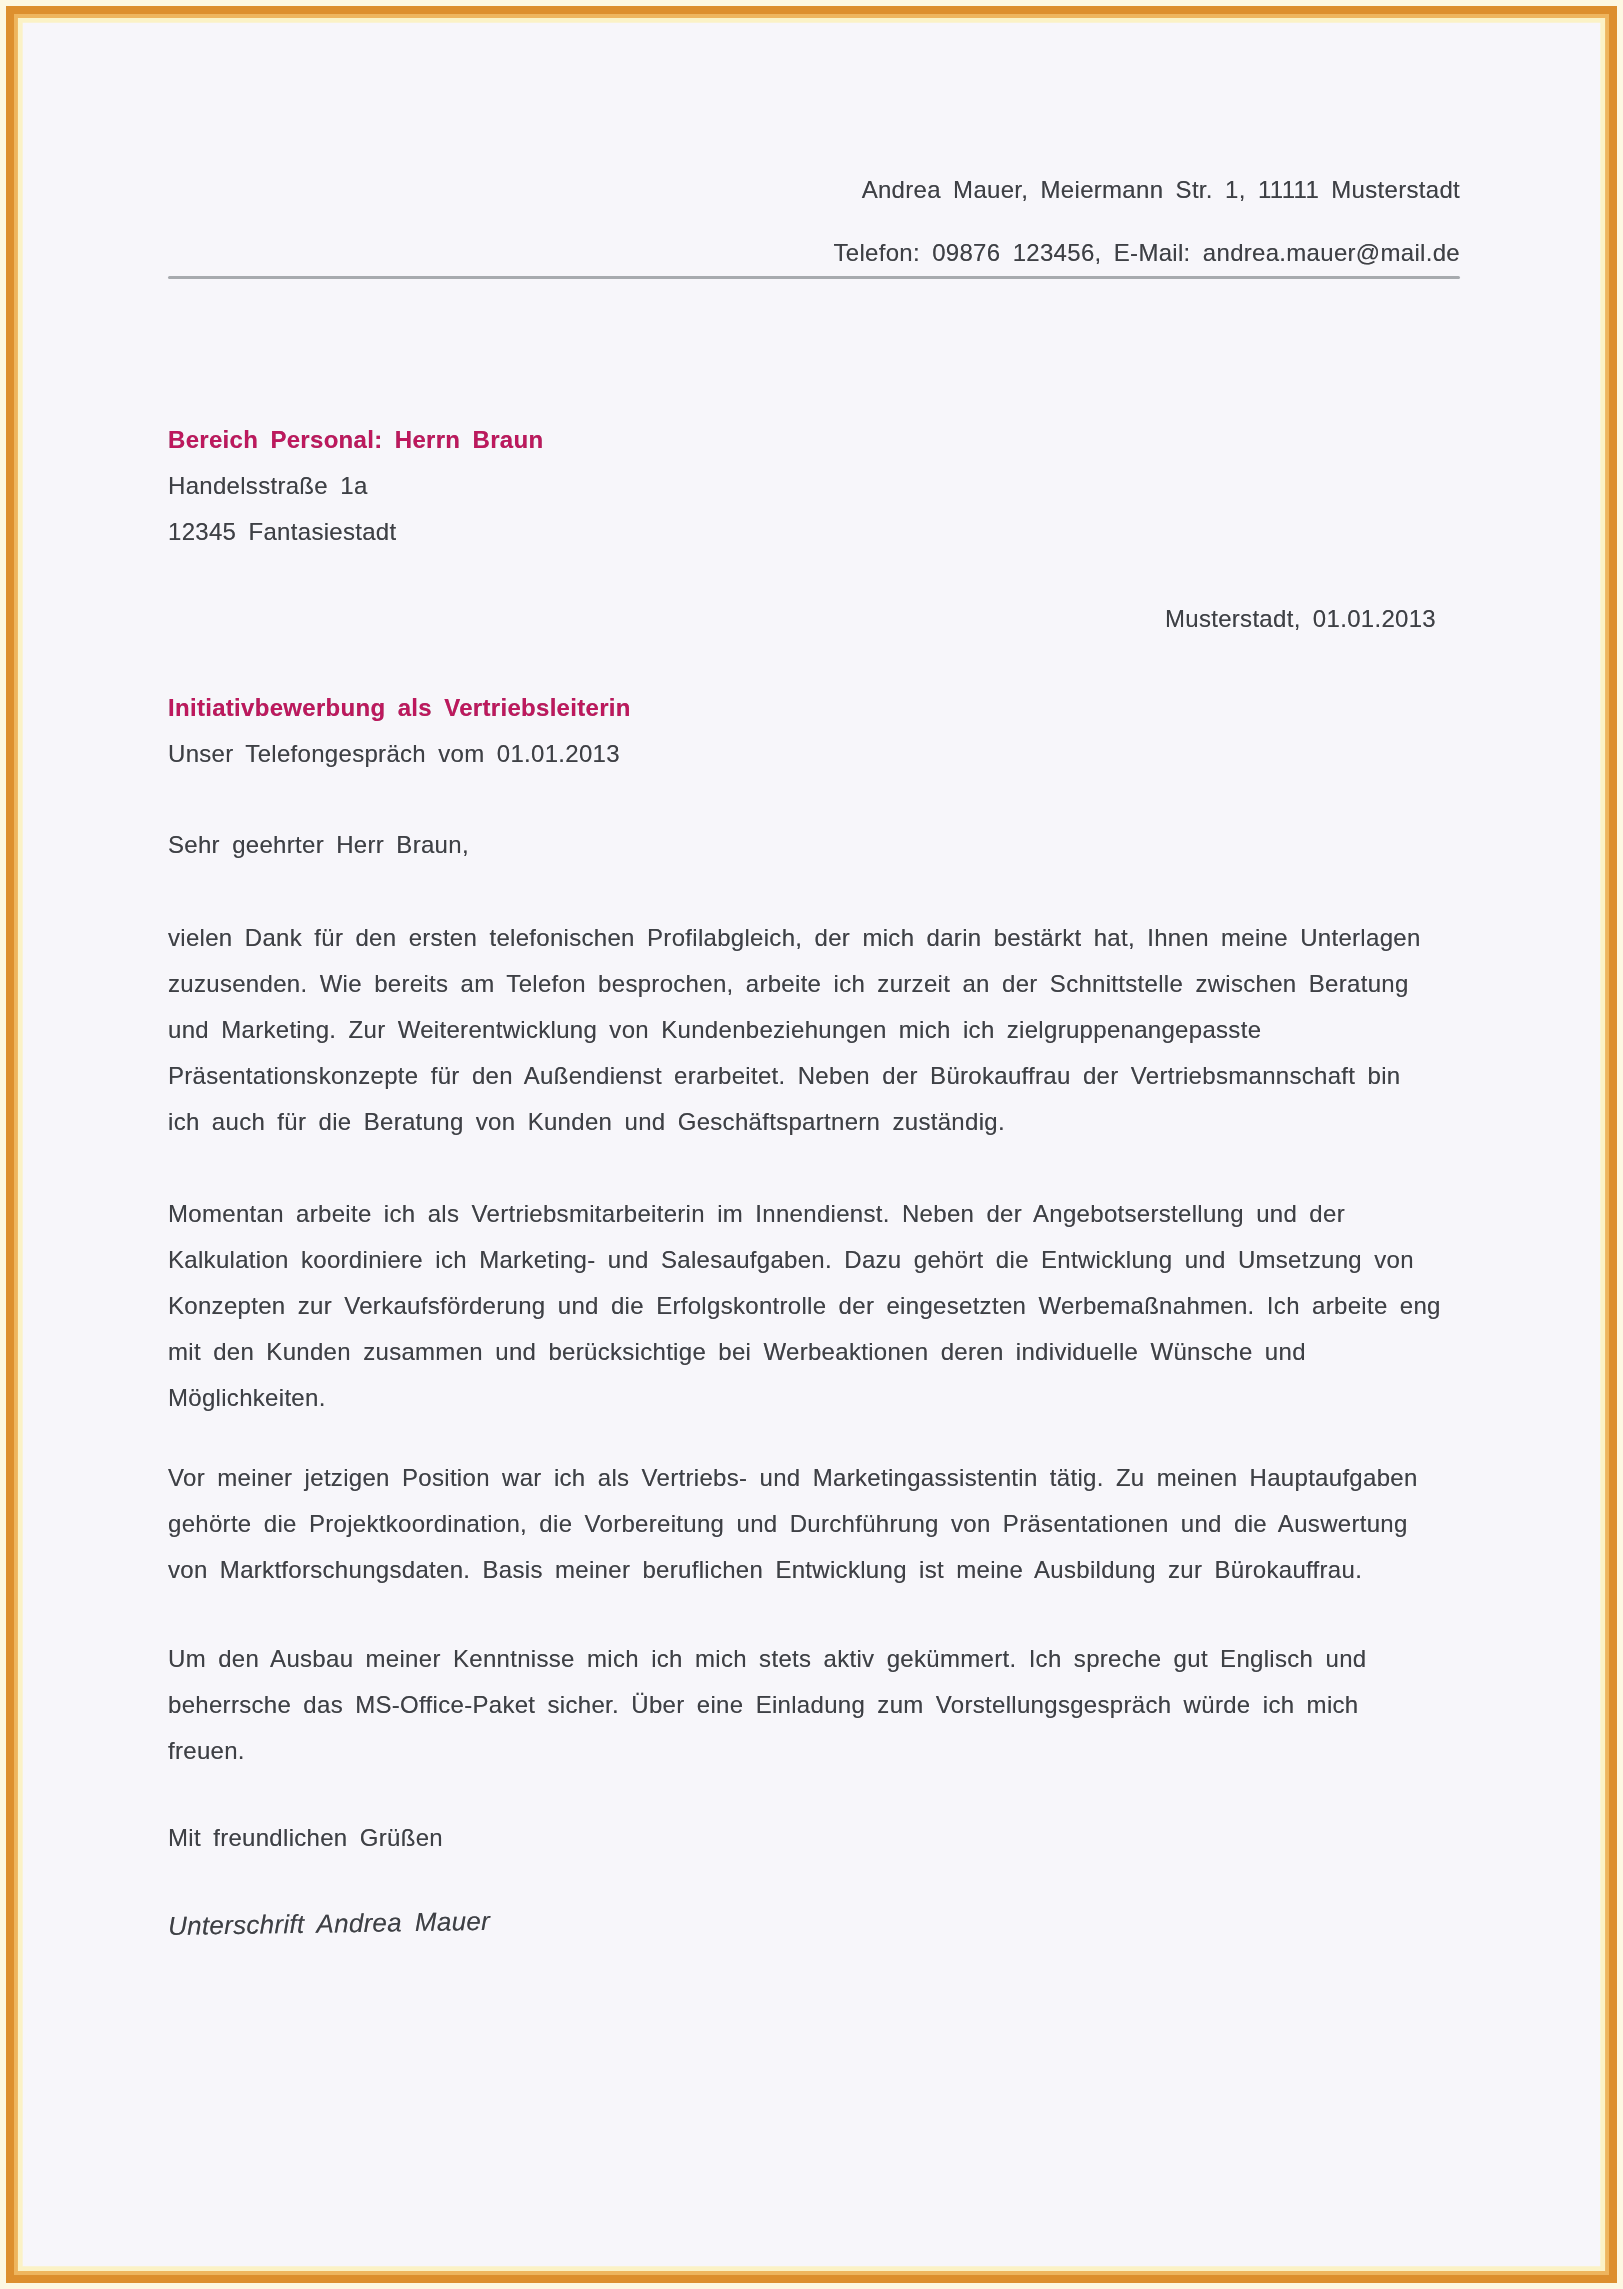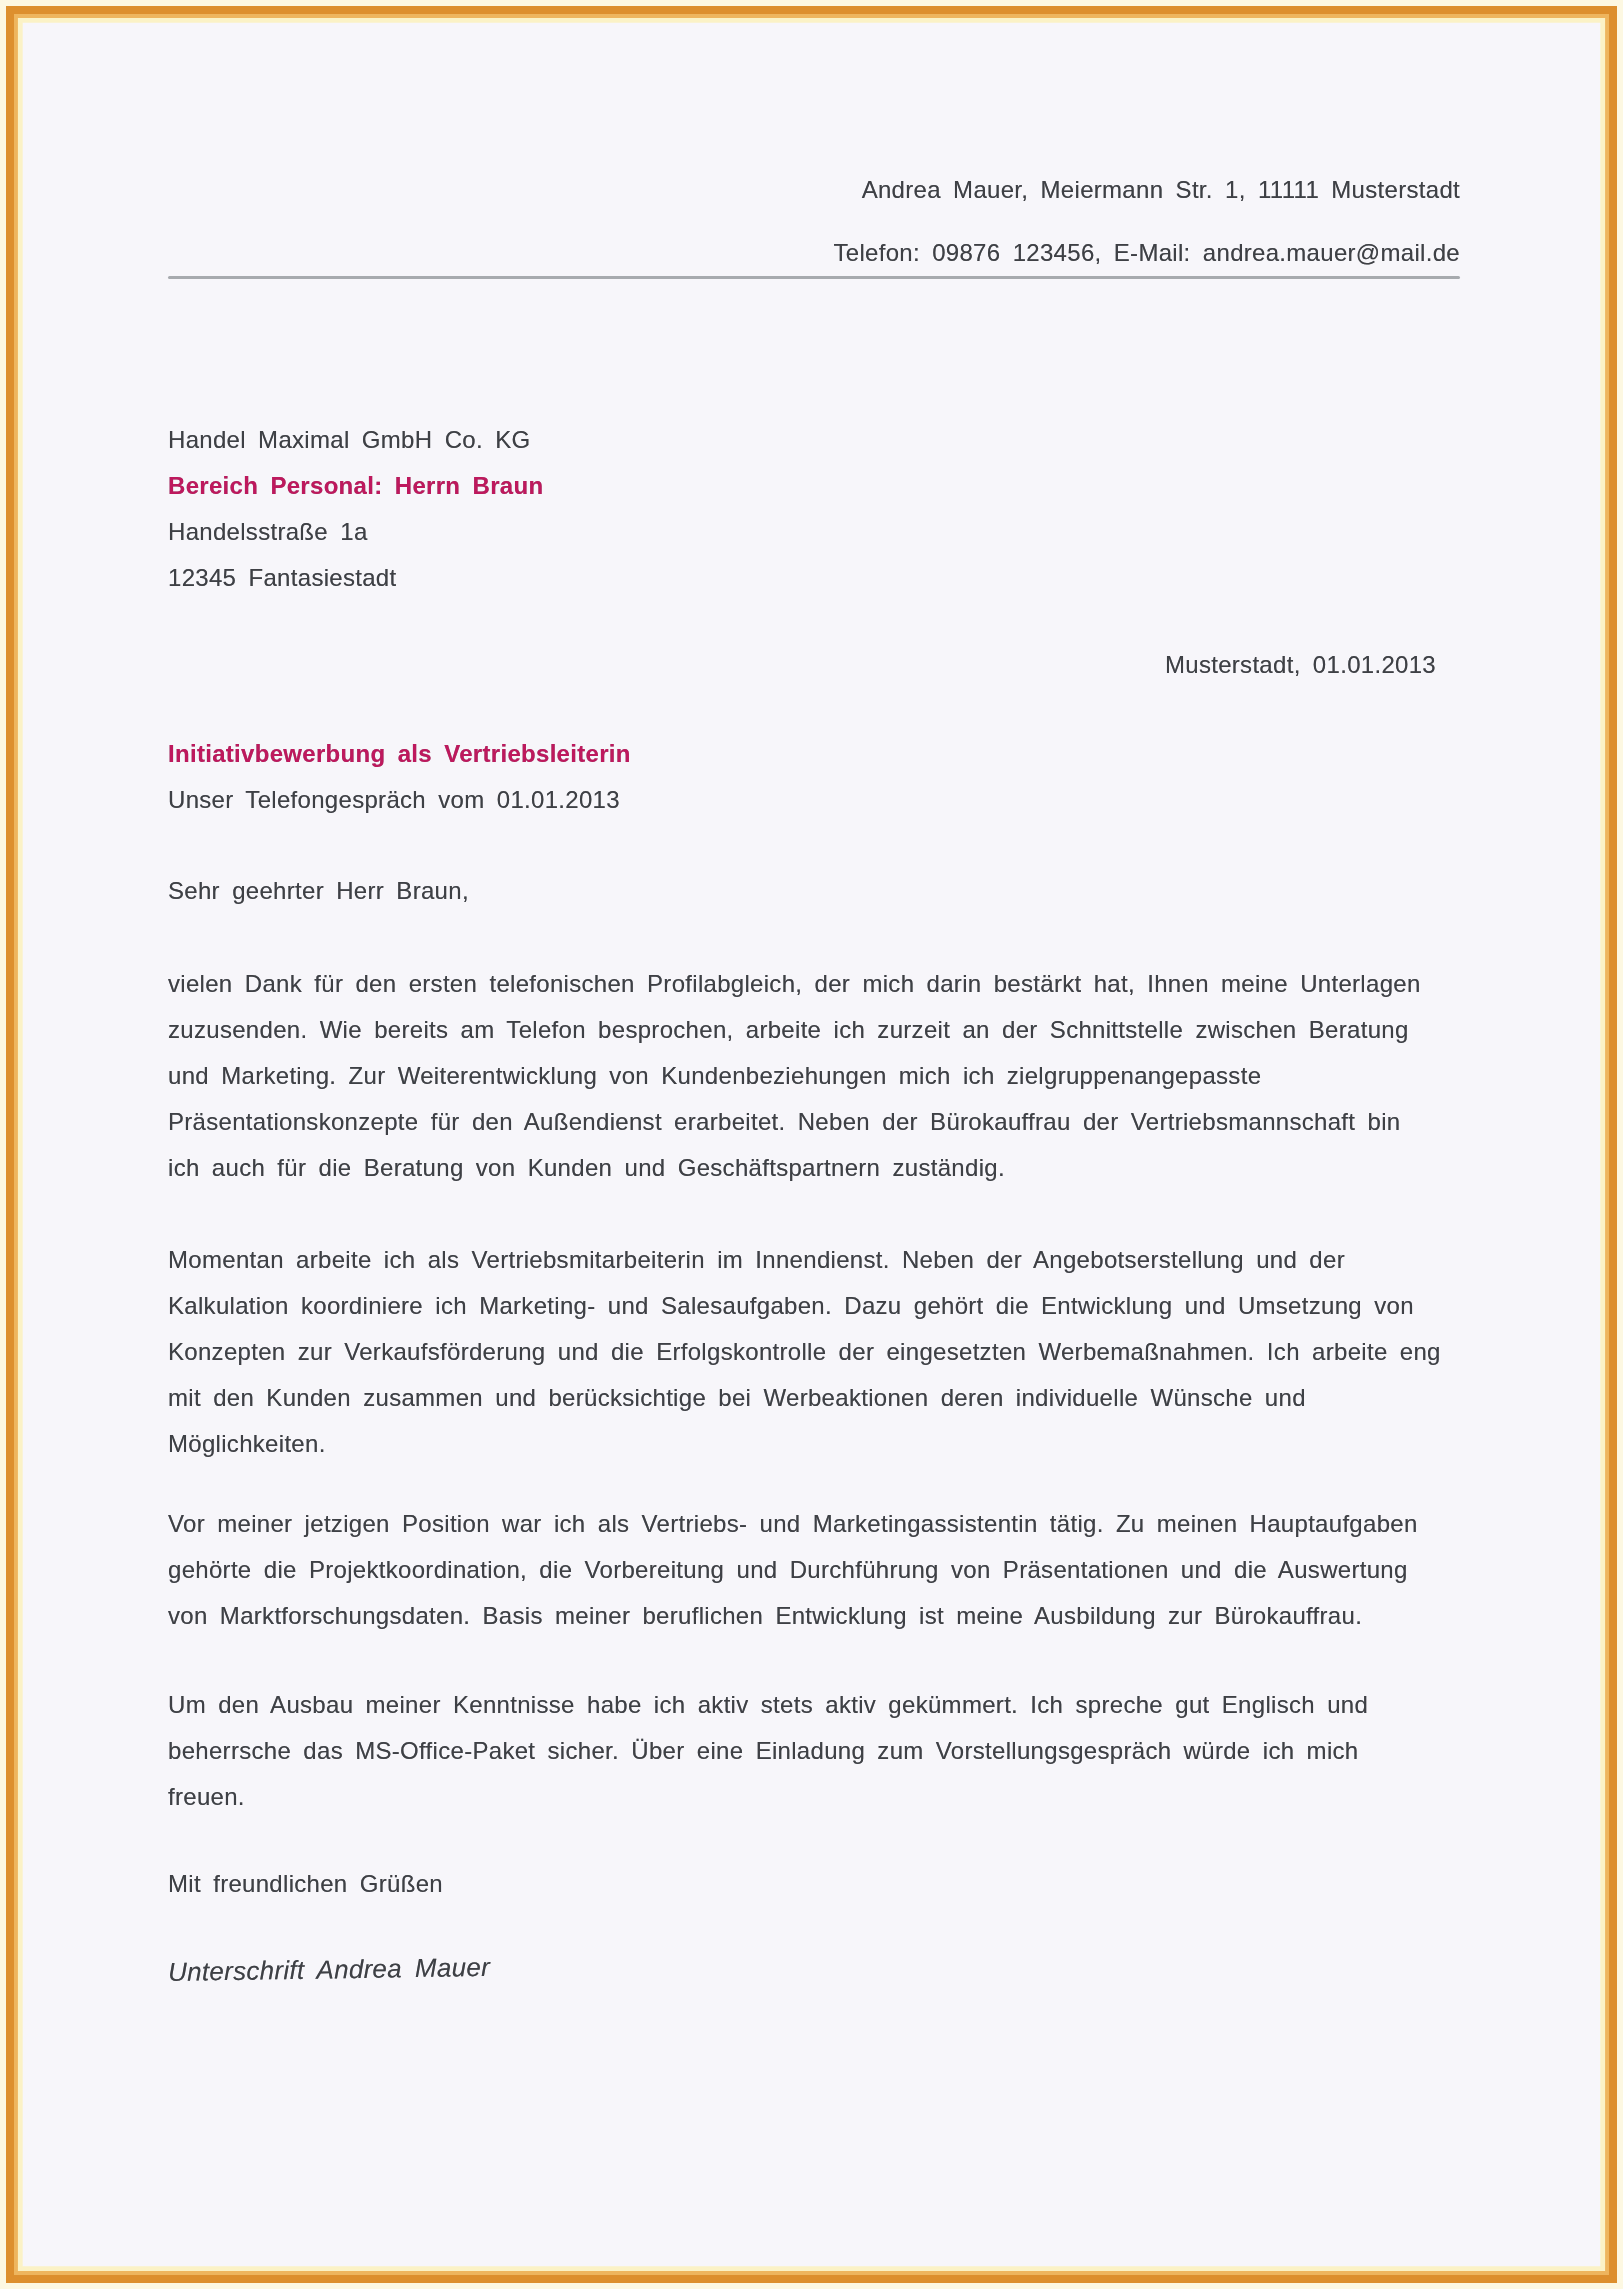--- a/index.html
+++ b/index.html
@@ -80,21 +80,20 @@
     <div class="content">
 
       <div>
         <div class="ln right">Andrea Mauer, Meiermann Str. 1, 11111 Musterstadt</div>
         <div class="ln right sender-contact">Telefon: 09876 123456, E-Mail: andrea.mauer@mail.de</div>
       </div>
 
       <div class="rule"></div>
 
       <div class="recipient">
-        <div class="ln">Handel Maximal GmbH Co. KG</div>
         <div class="ln bold">Bereich Personal: Herrn Braun</div>
         <div class="ln">Handelsstraße 1a</div>
         <div class="ln">12345 Fantasiestadt</div>
       </div>
 
       <div class="ln right date-line">Musterstadt, 01.01.2013</div>
 
       <div class="subject">
         <div class="ln bold">Initiativbewerbung als Vertriebsleiterin</div>
         <div class="ln">Unser Telefongespräch vom 01.01.2013</div>
@@ -118,21 +117,21 @@
           <div class="ln">Möglichkeiten.</div>
         </div>
 
       <div class="para para-3">
           <div class="ln">Vor meiner jetzigen Position war ich als Vertriebs- und Marketingassistentin tätig. Zu meinen Hauptaufgaben</div>
           <div class="ln">gehörte die Projektkoordination, die Vorbereitung und Durchführung von Präsentationen und die Auswertung</div>
           <div class="ln">von Marktforschungsdaten. Basis meiner beruflichen Entwicklung ist meine Ausbildung zur Bürokauffrau.</div>
         </div>
 
       <div class="para para-4">
-          <div class="ln">Um den Ausbau meiner Kenntnisse habe ich aktiv stets aktiv gekümmert. Ich spreche gut Englisch und</div>
+          <div class="ln">Um den Ausbau meiner Kenntnisse mich ich mich stets aktiv gekümmert. Ich spreche gut Englisch und</div>
           <div class="ln">beherrsche das MS-Office-Paket sicher. Über eine Einladung zum Vorstellungsgespräch würde ich mich</div>
           <div class="ln">freuen.</div>
         </div>
 
       <div class="ln closing">Mit freundlichen Grüßen</div>
 
       <div class="ln signature">Unterschrift Andrea Mauer</div>
 
     </div>
   </div>

